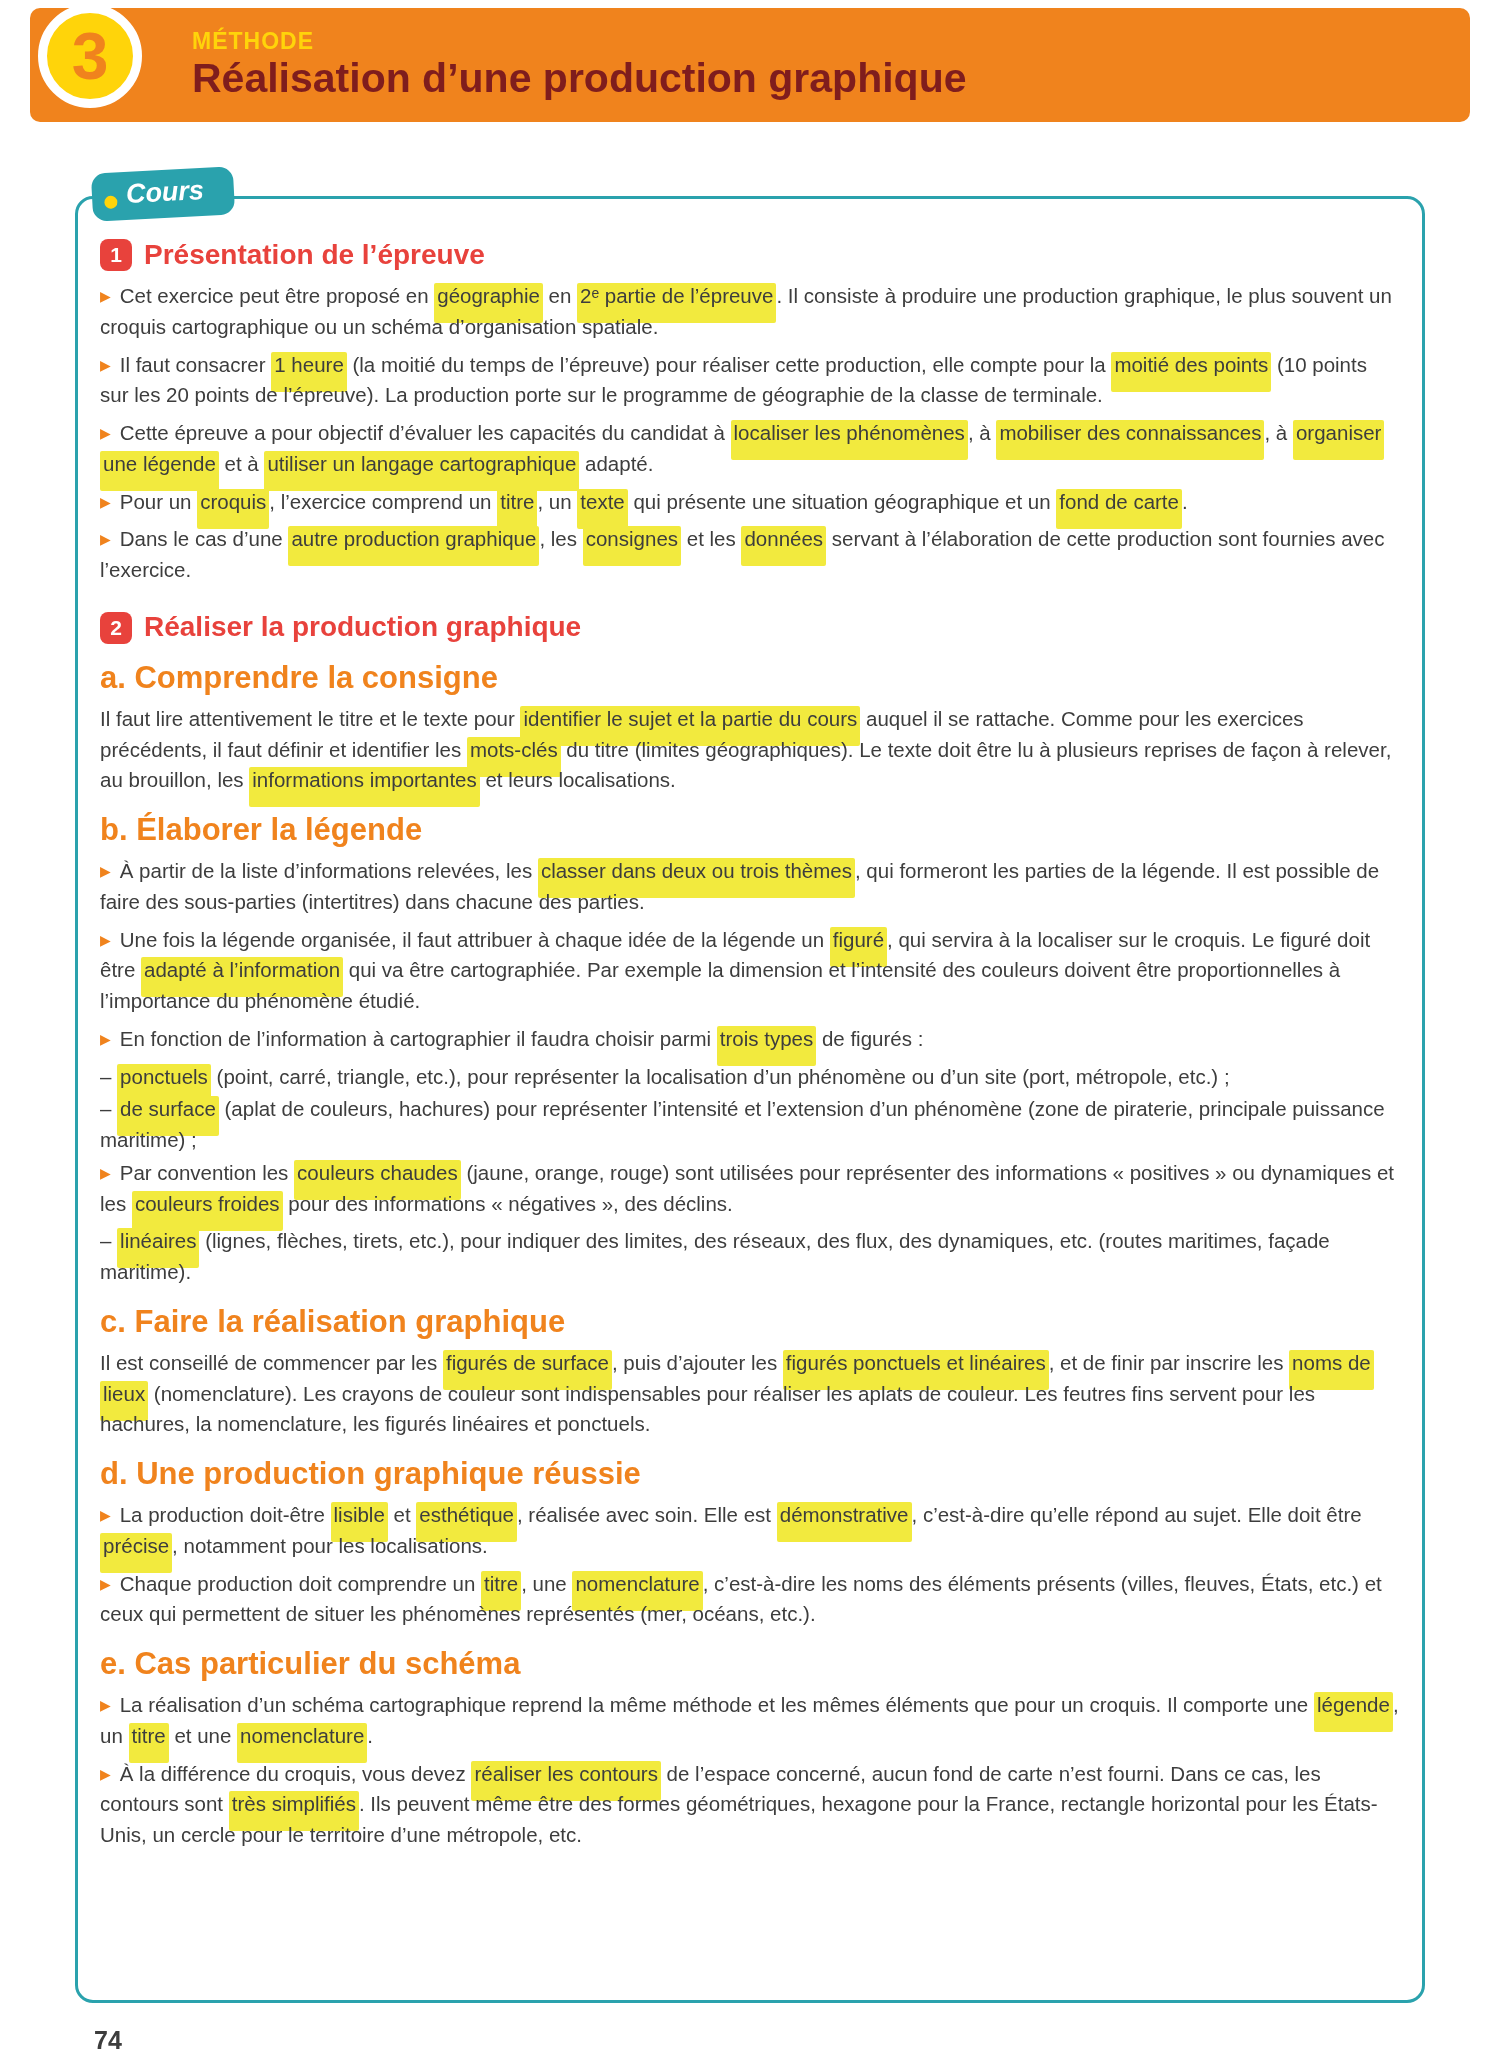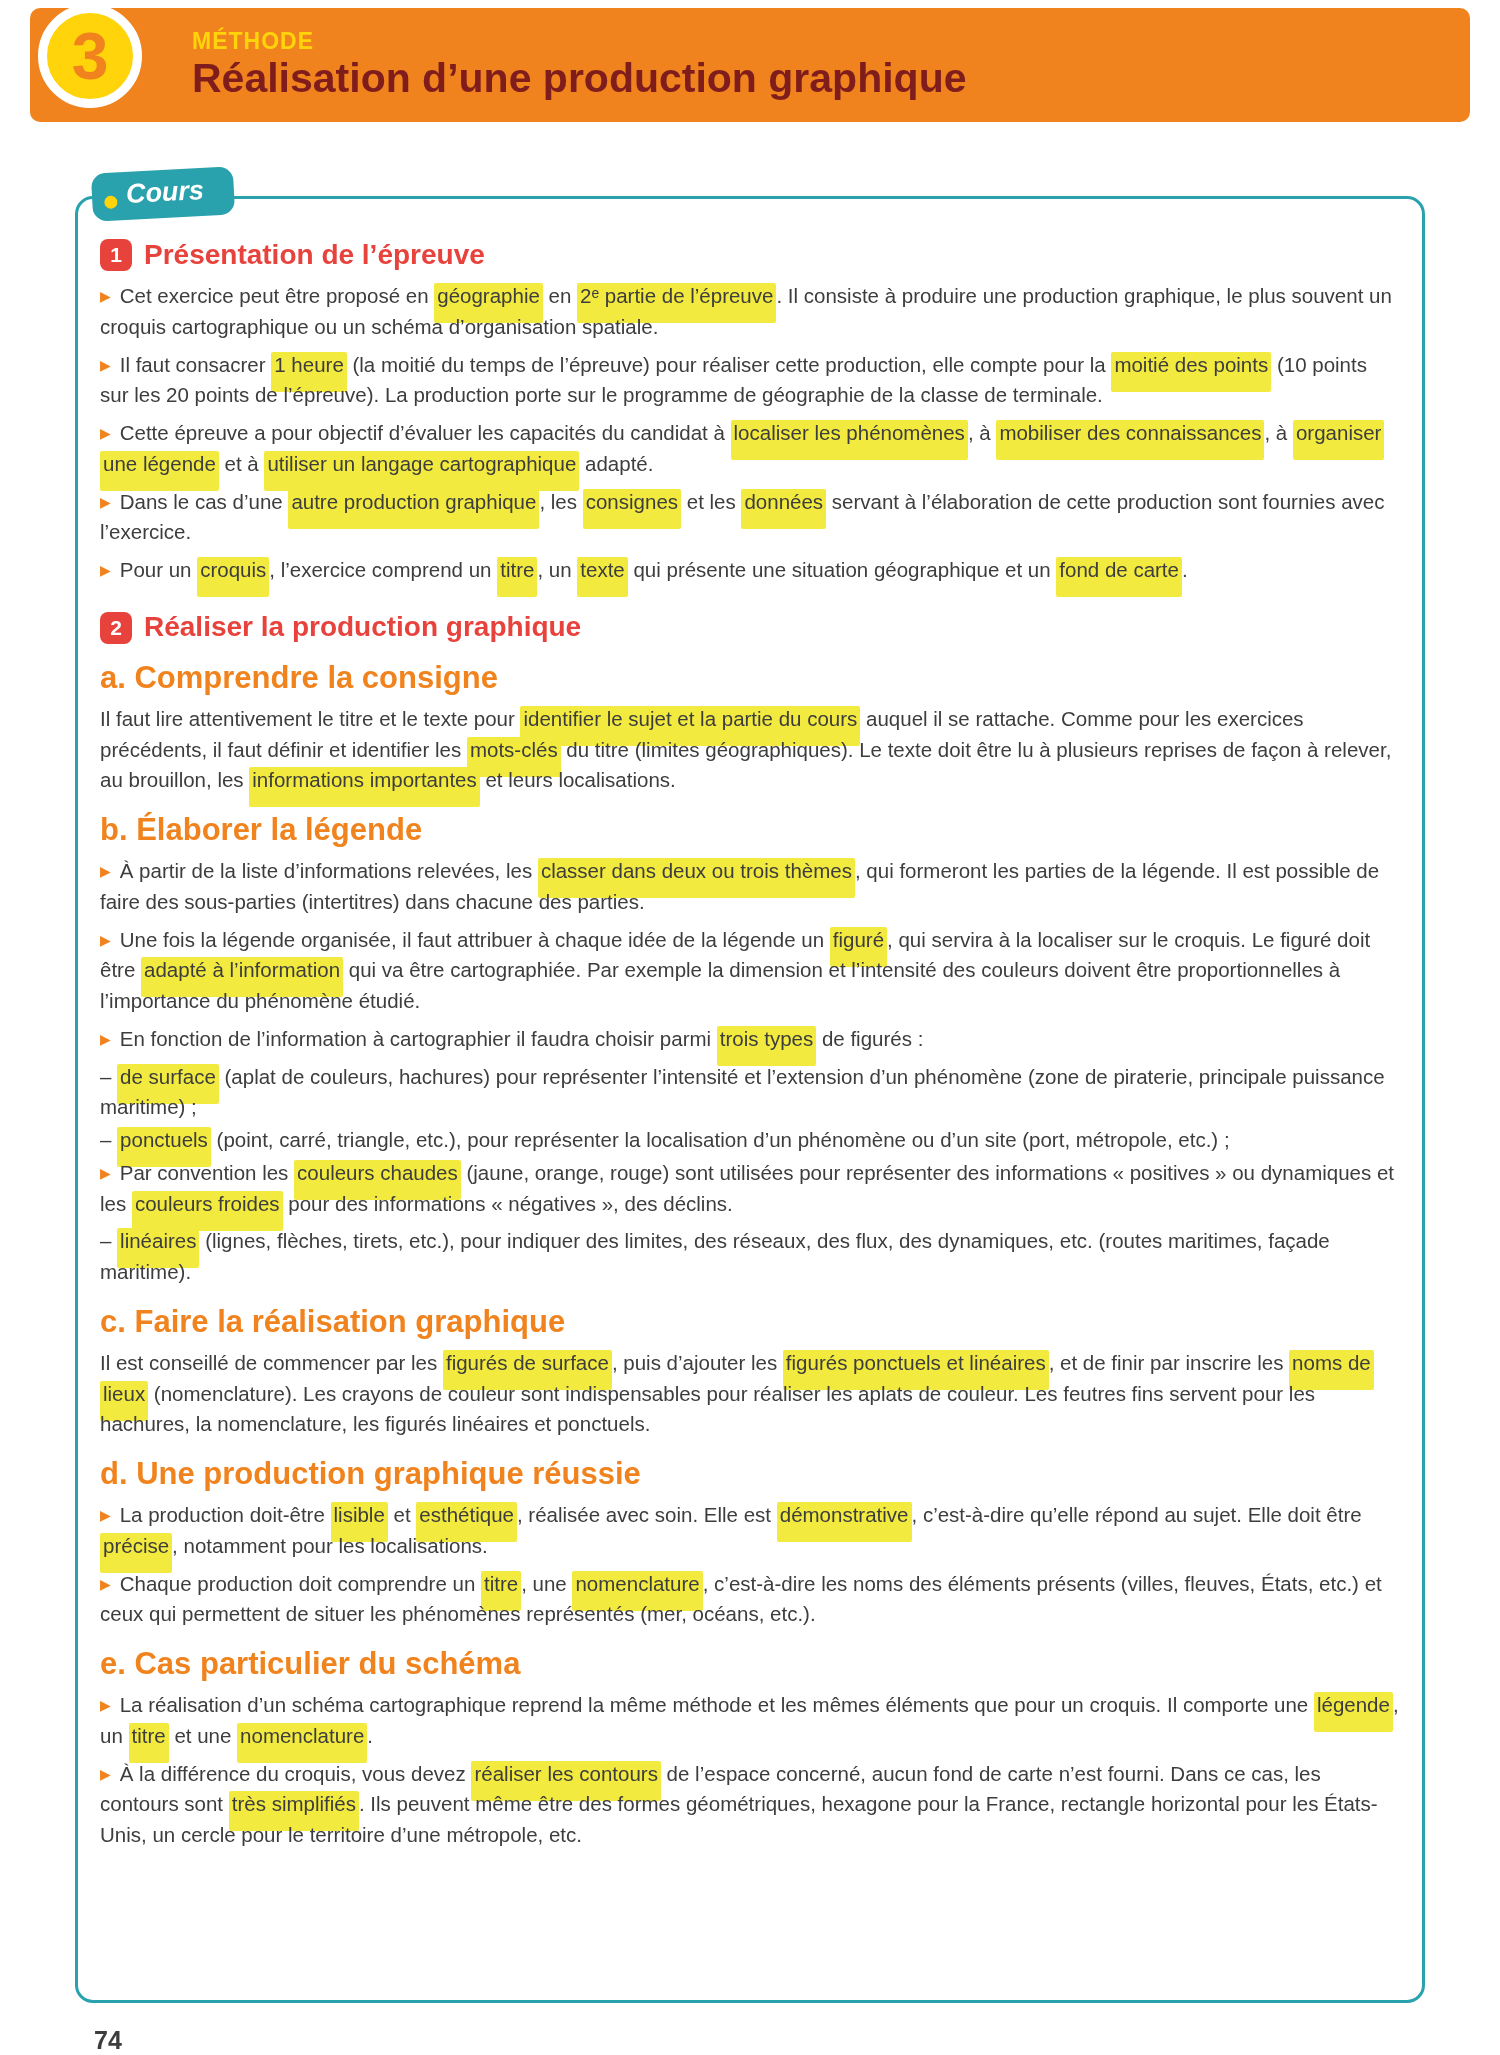--- a/index.html
+++ b/index.html
@@ -76,36 +76,36 @@
   <div class="course-box">
     <main>
         <section class="sec">
           <div class="sec-head">
             <span class="sec-num">1</span>
             <h2 class="sec-title">Présentation de l’épreuve</h2>
           </div>
           <p class="para"><span class="arrow">▶</span><span>Cet exercice peut être proposé en </span><span class="hl">géographie</span><span> en </span><span class="hl">2ᵉ partie de l’épreuve</span><span>. Il consiste à produire une production graphique, le plus souvent un croquis cartographique ou un schéma d’organisation spatiale.</span></p>
           <p class="para"><span class="arrow">▶</span><span>Il faut consacrer </span><span class="hl">1 heure</span><span> (la moitié du temps de l’épreuve) pour réaliser cette production, elle compte pour la </span><span class="hl">moitié des points</span><span> (10 points sur les 20 points de l’épreuve). La production porte sur le programme de géographie de la classe de terminale.</span></p>
           <p class="para"><span class="arrow">▶</span><span>Cette épreuve a pour objectif d’évaluer les capacités du candidat à </span><span class="hl">localiser les phénomènes</span><span>, à </span><span class="hl">mobiliser des connaissances</span><span>, à </span><span class="hl">organiser une légende</span><span> et à </span><span class="hl">utiliser un langage cartographique</span><span> adapté.</span></p>
+          <p class="para"><span class="arrow">▶</span><span>Pour un </span><span class="hl">croquis</span><span>, l’exercice comprend un </span><span class="hl">titre</span><span>, un </span><span class="hl">texte</span><span> qui présente une situation géographique et un </span><span class="hl">fond de carte</span><span>.</span></p>
           <p class="para"><span class="arrow">▶</span><span>Dans le cas d’une </span><span class="hl">autre production graphique</span><span>, les </span><span class="hl">consignes</span><span> et les </span><span class="hl">données</span><span> servant à l’élaboration de cette production sont fournies avec l’exercice.</span></p>
-          <p class="para"><span class="arrow">▶</span><span>Pour un </span><span class="hl">croquis</span><span>, l’exercice comprend un </span><span class="hl">titre</span><span>, un </span><span class="hl">texte</span><span> qui présente une situation géographique et un </span><span class="hl">fond de carte</span><span>.</span></p>
         </section>
         <section class="sec">
           <div class="sec-head">
             <span class="sec-num">2</span>
             <h2 class="sec-title">Réaliser la production graphique</h2>
           </div>
           <h3 class="sub">a. Comprendre la consigne</h3>
           <p class="para"><span>Il faut lire attentivement le titre et le texte pour </span><span class="hl">identifier le sujet et la partie du cours</span><span> auquel il se rattache. Comme pour les exercices précédents, il faut définir et identifier les </span><span class="hl">mots-clés</span><span> du titre (limites géographiques). Le texte doit être lu à plusieurs reprises de façon à relever, au brouillon, les </span><span class="hl">informations importantes</span><span> et leurs localisations.</span></p>
           <h3 class="sub">b. Élaborer la légende</h3>
           <p class="para"><span class="arrow">▶</span><span>À partir de la liste d’informations relevées, les </span><span class="hl">classer dans deux ou trois thèmes</span><span>, qui formeront les parties de la légende. Il est possible de faire des sous-parties (intertitres) dans chacune des parties.</span></p>
           <p class="para"><span class="arrow">▶</span><span>Une fois la légende organisée, il faut attribuer à chaque idée de la légende un </span><span class="hl">figuré</span><span>, qui servira à la localiser sur le croquis. Le figuré doit être </span><span class="hl">adapté à l’information</span><span> qui va être cartographiée. Par exemple la dimension et l’intensité des couleurs doivent être proportionnelles à l’importance du phénomène étudié.</span></p>
           <p class="para"><span class="arrow">▶</span><span>En fonction de l’information à cartographier il faudra choisir parmi </span><span class="hl">trois types</span><span> de figurés :</span></p>
+          <p class="para dash"><span>– </span><span class="hl">ponctuels</span><span> (point, carré, triangle, etc.), pour représenter la localisation d’un phénomène ou d’un site (port, métropole, etc.) ;</span></p>
           <p class="para dash"><span>– </span><span class="hl">de surface</span><span> (aplat de couleurs, hachures) pour représenter l’intensité et l’extension d’un phénomène (zone de piraterie, principale puissance maritime) ;</span></p>
-          <p class="para dash"><span>– </span><span class="hl">ponctuels</span><span> (point, carré, triangle, etc.), pour représenter la localisation d’un phénomène ou d’un site (port, métropole, etc.) ;</span></p>
           <p class="para"><span class="arrow">▶</span><span>Par convention les </span><span class="hl">couleurs chaudes</span><span> (jaune, orange, rouge) sont utilisées pour représenter des informations « positives » ou dynamiques et les </span><span class="hl">couleurs froides</span><span> pour des informations « négatives », des déclins.</span></p>
           <p class="para dash"><span>– </span><span class="hl">linéaires</span><span> (lignes, flèches, tirets, etc.), pour indiquer des limites, des réseaux, des flux, des dynamiques, etc. (routes maritimes, façade maritime).</span></p>
           <h3 class="sub">c. Faire la réalisation graphique</h3>
           <p class="para"><span>Il est conseillé de commencer par les </span><span class="hl">figurés de surface</span><span>, puis d’ajouter les </span><span class="hl">figurés ponctuels et linéaires</span><span>, et de finir par inscrire les </span><span class="hl">noms de lieux</span><span> (nomenclature). Les crayons de couleur sont indispensables pour réaliser les aplats de couleur. Les feutres fins servent pour les hachures, la nomenclature, les figurés linéaires et ponctuels.</span></p>
           <h3 class="sub">d. Une production graphique réussie</h3>
           <p class="para"><span class="arrow">▶</span><span>La production doit-être </span><span class="hl">lisible</span><span> et </span><span class="hl">esthétique</span><span>, réalisée avec soin. Elle est </span><span class="hl">démonstrative</span><span>, c’est-à-dire qu’elle répond au sujet. Elle doit être </span><span class="hl">précise</span><span>, notamment pour les localisations.</span></p>
           <p class="para"><span class="arrow">▶</span><span>Chaque production doit comprendre un </span><span class="hl">titre</span><span>, une </span><span class="hl">nomenclature</span><span>, c’est-à-dire les noms des éléments présents (villes, fleuves, États, etc.) et ceux qui permettent de situer les phénomènes représentés (mer, océans, etc.).</span></p>
           <h3 class="sub">e. Cas particulier du schéma</h3>
           <p class="para"><span class="arrow">▶</span><span>La réalisation d’un schéma cartographique reprend la même méthode et les mêmes éléments que pour un croquis. Il comporte une </span><span class="hl">légende</span><span>, un </span><span class="hl">titre</span><span> et une </span><span class="hl">nomenclature</span><span>.</span></p>
           <p class="para"><span class="arrow">▶</span><span>À la différence du croquis, vous devez </span><span class="hl">réaliser les contours</span><span> de l’espace concerné, aucun fond de carte n’est fourni. Dans ce cas, les contours sont </span><span class="hl">très simplifiés</span><span>. Ils peuvent même être des formes géométriques, hexagone pour la France, rectangle horizontal pour les États-Unis, un cercle pour le territoire d’une métropole, etc.</span></p>

